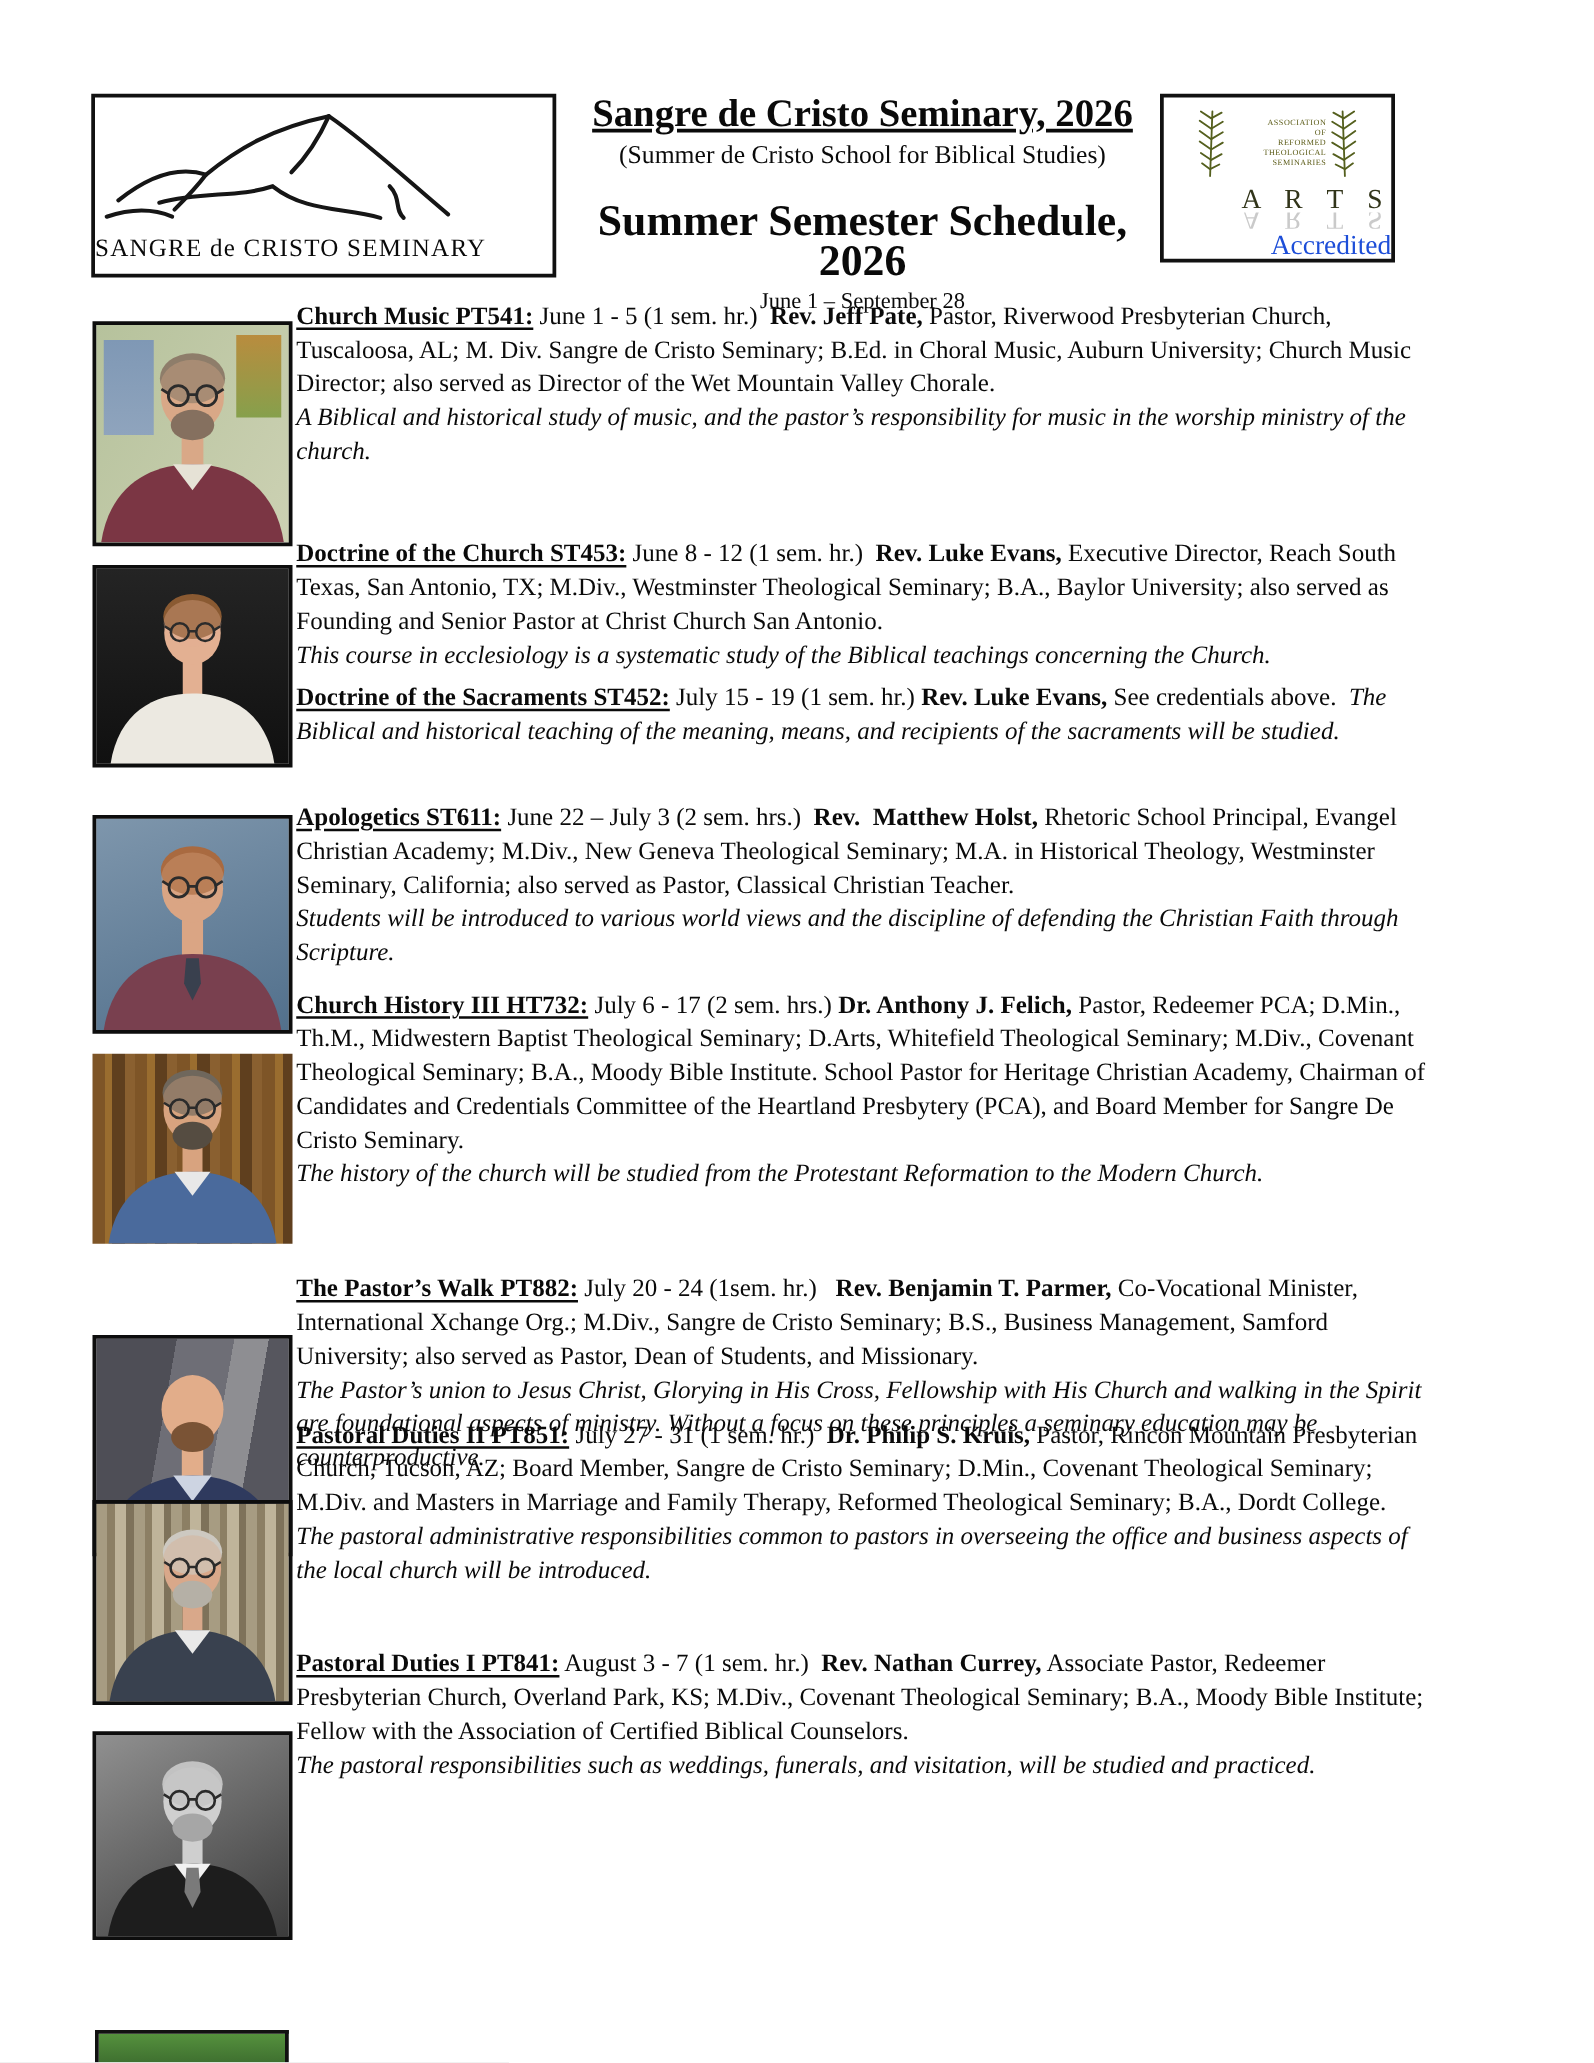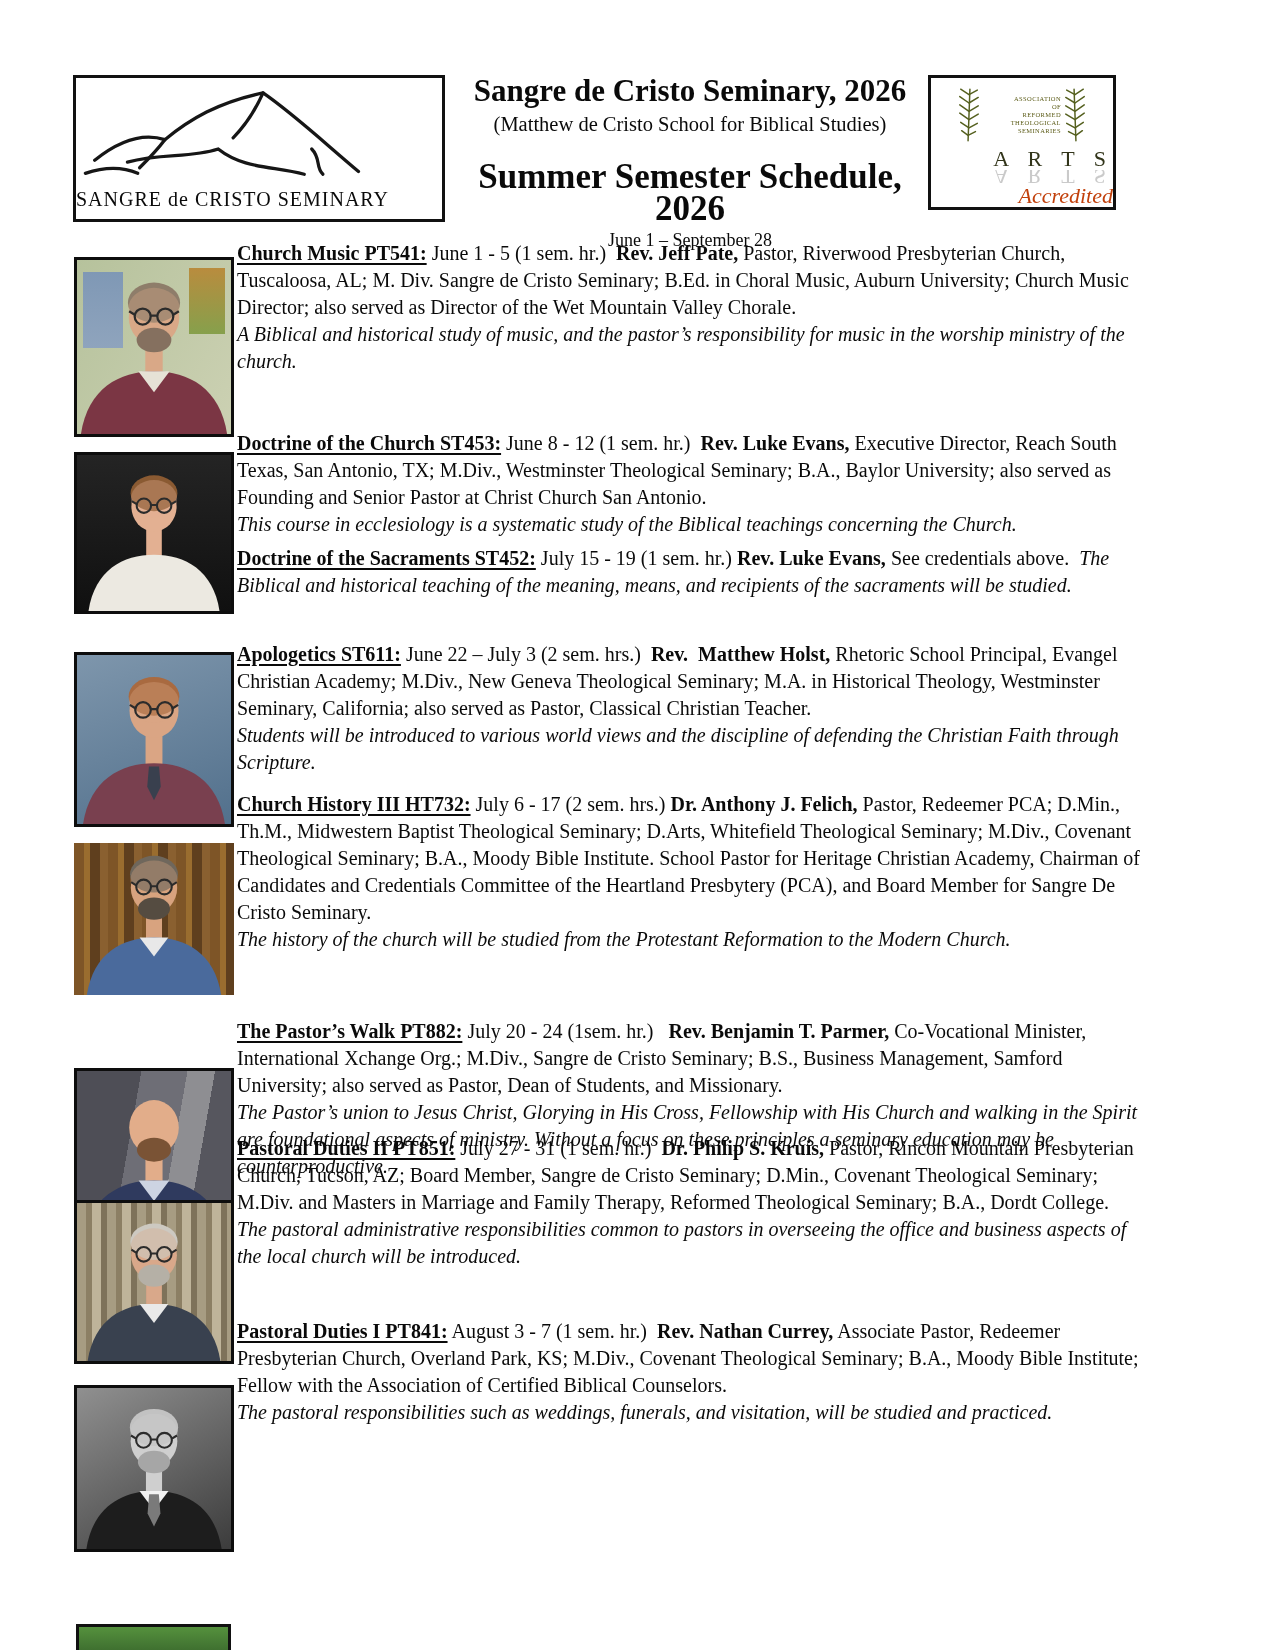--- a/index.html
+++ b/index.html
@@ -8,36 +8,36 @@
     font-family:"Liberation Serif","DejaVu Serif",serif;color:#0a0a0a;overflow:hidden;
   }
   
   .logo-box{
     position:absolute;left:73px;top:75px;width:366px;height:141px;
     border:3px solid #111;display:flex;flex-direction:column;align-items:flex-start;background:#fff;
   }
   .logo-box svg{flex:1;width:92%;margin-top:4px;}
   .logo-text{font-size:20px;letter-spacing:1px;margin-bottom:8px;white-space:nowrap;}
   .title-block{position:absolute;left:452px;top:74px;width:476px;text-align:center;}
-  .main-title{font-size:31px;font-weight:bold;line-height:34px;}
+  .main-title{font-size:31px;font-weight:bold;line-height:34px;text-decoration:underline;}
   .subtitle{font-size:20.5px;line-height:26px;margin-top:3px;}
   .schedule-title{font-size:35px;font-weight:bold;line-height:32px;margin-top:24px;}
   .date-range{font-size:18px;line-height:26px;margin-top:2px;}
   .arts-box{
     position:absolute;left:928px;top:75px;width:182px;height:129px;
     border:3px solid #111;text-align:right;background:#fff;
   }
   .arts-logo{display:flex;justify-content:center;align-items:center;gap:2px;margin-top:5px;}
   .arts-org{font-size:6.5px;line-height:8px;color:#5c5c18;white-space:pre-line;letter-spacing:.4px;width:78px;}
   .arts-acronym{font-size:22px;letter-spacing:7px;color:#32351a;line-height:22px;margin-top:1px;}
   .arts-reflection{
     font-size:22px;letter-spacing:7px;color:#6a6a6a;line-height:14px;height:13px;overflow:hidden;
     transform:scaleY(-1);opacity:.35;filter:blur(.6px);
   }
-  .arts-accredited{font-size:22px;line-height:24px;margin-top:1px;color:#c2410c;font-style:italic;}
+  .arts-accredited{font-size:22px;line-height:24px;margin-top:1px;color:#1d4ed8;}
   
   .course{position:absolute;left:237px;width:905px;font-size:20px;line-height:27px;}
   .course p{margin:0;white-space:pre-wrap;}
   .c1{top:240px}.c2{top:430px}.c3{top:545px}.c4{top:641px}
   .c5{top:791px}.c6{top:1018px}.c7{top:1135px}.c8{top:1318px}
   .title{font-weight:bold;text-decoration:underline;text-decoration-thickness:2px;text-underline-offset:3px;}
   .instructor{font-weight:bold;}
   .desc{display:block;font-style:italic;}
   .inline-desc .desc{display:inline;}
   .photo{position:absolute;left:-163px;width:154px;border:3px solid #0d0d0d;overflow:hidden;background:#ccc;}
@@ -67,21 +67,21 @@
       <path d="M95,60 C86,72 76,82 68,90"></path>
       <path d="M55,84 C92,74 122,80 152,70 C180,92 212,88 244,97"></path>
       <path d="M252,70 C262,80 256,90 264,97"></path>
       <path d="M10,96 C34,88 52,90 66,96"></path>
     </svg>
     <div class="logo-text">SANGRE de CRISTO SEMINARY</div>
   </div>
 
   <div class="title-block">
     <div class="main-title">Sangre de Cristo Seminary, 2026</div>
-    <div class="subtitle">(Matthew de Cristo School for Biblical Studies)</div>
+    <div class="subtitle">(Summer de Cristo School for Biblical Studies)</div>
     <div class="schedule-title">Summer Semester Schedule, 2026</div>
     <div class="date-range">June 1 – September 28</div>
   </div>
 
   <div class="arts-box">
     <div class="arts-logo">
       <svg width="24" height="64" viewBox="0 0 26 64" stroke="#55601f" stroke-width="1.6" fill="none" stroke-linecap="round">
         <path d="M14,4 L12,60"></path>
         <path d="M13,10 L4,4 M13,10 L22,5 M13,19 L3,12 M13,19 L23,13 M13,28 L3,21 M13,28 L23,22 M13,37 L3,30 M13,37 L23,31 M13,46 L4,40 M13,46 L22,41 M12,54 L5,49 M12,54 L20,50"></path>
       </svg>

